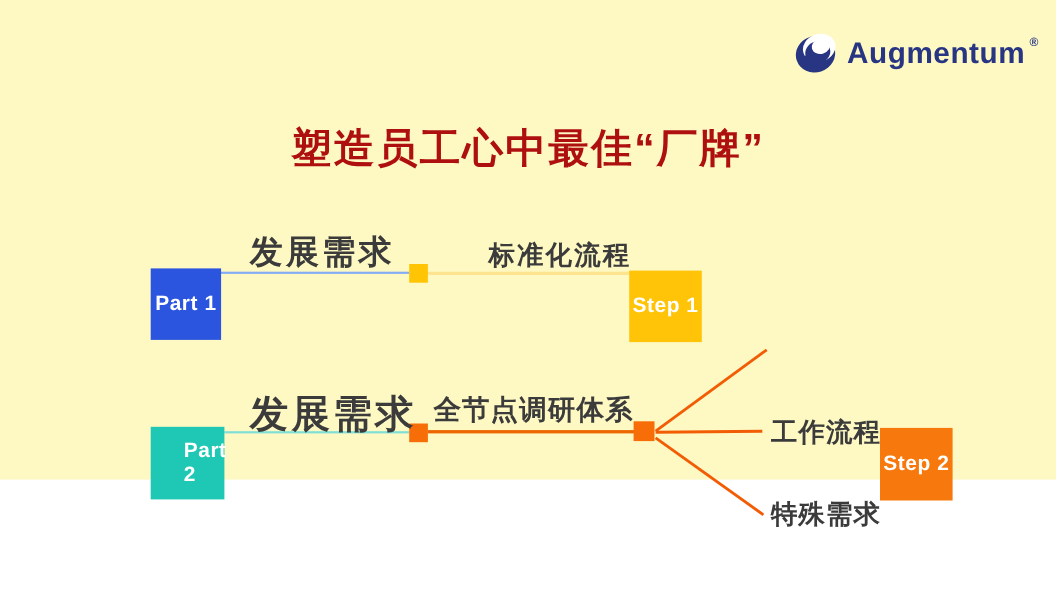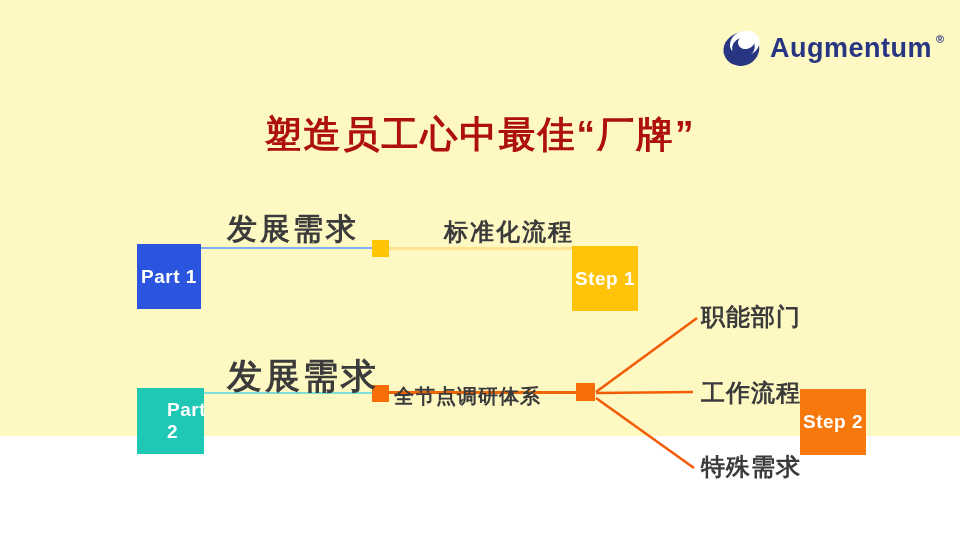--- a/index.html
+++ b/index.html
@@ -73,21 +73,21 @@
   
   .seg-label {
     position: absolute;
     color: #3B3B3B;
     font-weight: bold;
     white-space: nowrap;
   }
   .lbl-part1-topic { left: 227px; top: 209px; font-size: 30px; letter-spacing: 3px; }
   .lbl-step1-topic { left: 420px; top: 216px; font-size: 24px; letter-spacing: 2px; margin-left: 24px; }
   .lbl-part2-topic { left: 227px; top: 353px; font-size: 35px; letter-spacing: 3px; }
-  .lbl-step2-topic { left: 394px; top: 356px; font-size: 20px; letter-spacing: 1px; margin-top: 27px; }
+  .lbl-step2-topic { left: 394px; top: 356px; font-size: 25px; letter-spacing: 1px; }
   .branch-label { font-size: 24px; letter-spacing: 1px; }
   .lbl-branch-0 { left: 701px; top: 301px; }
   .lbl-branch-1 { left: 701px; top: 377px; }
   .lbl-branch-2 { left: 701px; top: 451px; }
   
   .hline { position: absolute; }
   .line-p1 { left: 200px; top: 247px; width: 172px; height: 2px; background: #84ACF4; }
   .line-s1 { left: 389px; top: 247px; width: 183px; height: 3px; background: #FFE48F; }
   .line-p2 { left: 204px; top: 392px; width: 168px; height: 2px; background: #7FDFD6; }
   .line-s2 { left: 389px; top: 391px; width: 188px; height: 3px; background: #EE6602; }
@@ -141,19 +141,18 @@
   <div class="node part2-box">Part 2</div>
   <div class="seg-label lbl-part2-topic">发展需求</div>
   <div class="seg-label lbl-step2-topic">全节点调研体系</div>
 
   <svg class="fan" viewBox="0 0 110 165" aria-hidden="true">
     <line x1="4" y1="82" x2="105" y2="8" stroke="#F25C05" stroke-width="2.6"></line>
     <line x1="4" y1="83" x2="101" y2="82" stroke="#F25C05" stroke-width="2.6"></line>
     <line x1="4" y1="88" x2="102" y2="158" stroke="#F25C05" stroke-width="2.6"></line>
   </svg>
 
-  <div class="seg-label branch-label lbl-branch-0">职能部门</div>
   <div class="seg-label branch-label lbl-branch-1">工作流程</div>
   <div class="seg-label branch-label lbl-branch-2">特殊需求</div>
 
   <div class="node step2-box">Step 2</div>
 
 </div>
 
 </body></html>

